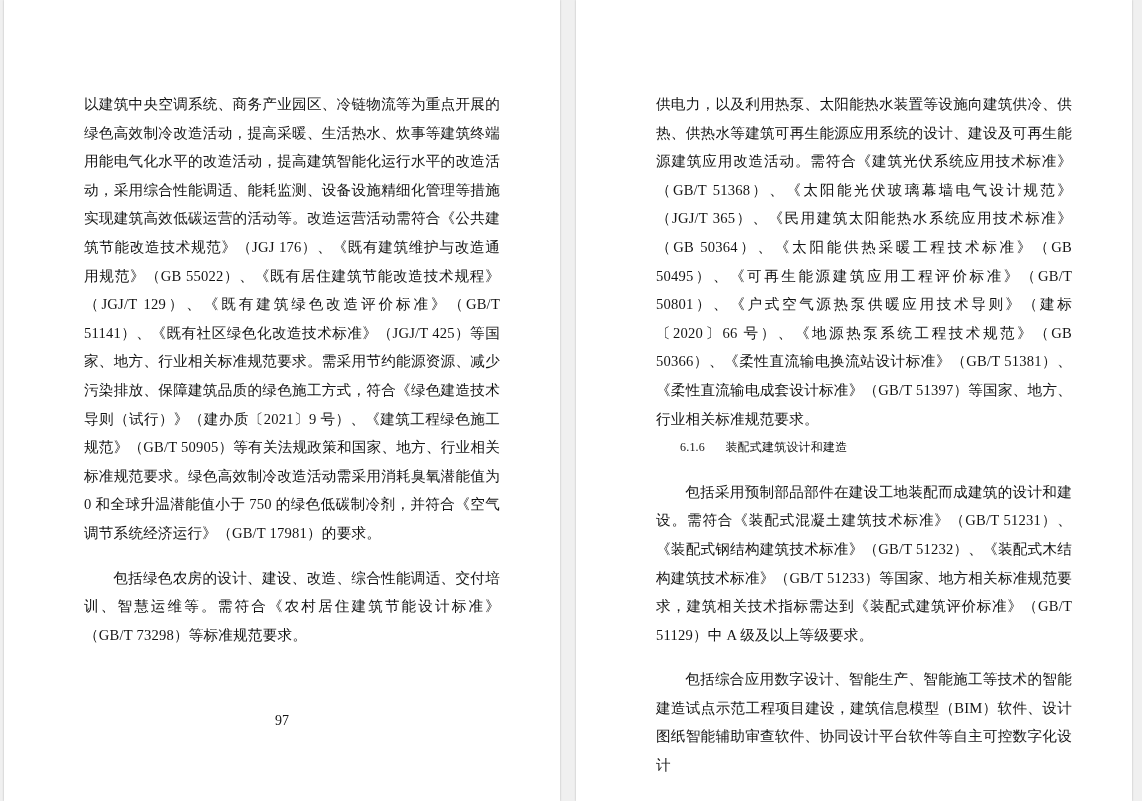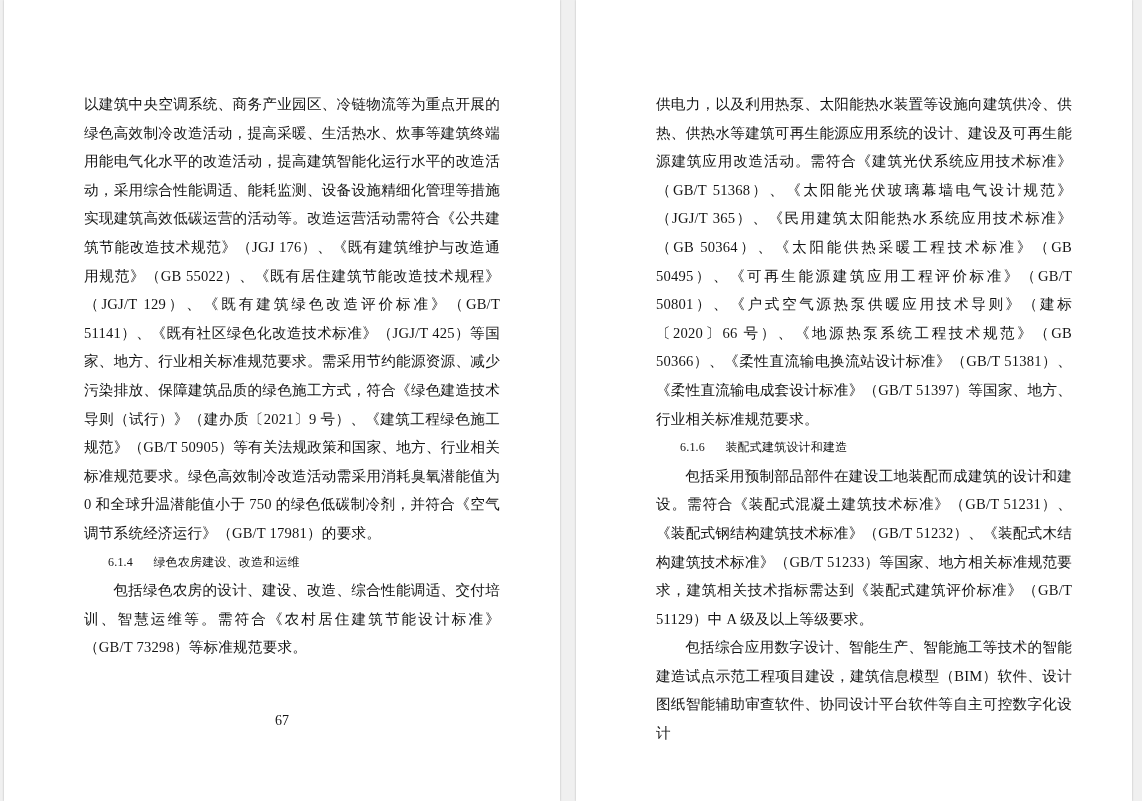--- a/index.html
+++ b/index.html
@@ -46,20 +46,21 @@
     font-size: 14.6px;
     line-height: 28.6px;
     color: #141414;
     text-align: justify;
     text-justify: inter-ideograph;
     margin: 0;
     letter-spacing: 0.2px;
   }
   .para.indent {
     text-indent: 2em;
+    margin-top: 16px;
   }
   .heading {
     font-size: 12px;
     line-height: 28.6px;
     color: #141414;
     margin: 0;
     text-indent: 2em;
     letter-spacing: 0.2px;
   }
   .heading .num {
@@ -77,24 +78,23 @@
   }
 </style>
 </head>
 <body>
 
 <div class="viewer">
 
   <div class="page page-left">
     <div class="page-body">
       <p class="para">以建筑中央空调系统、商务产业园区、冷链物流等为重点开展的绿色高效制冷改造活动，提高采暖、生活热水、炊事等建筑终端用能电气化水平的改造活动，提高建筑智能化运行水平的改造活动，采用综合性能调适、能耗监测、设备设施精细化管理等措施实现建筑高效低碳运营的活动等。改造运营活动需符合《公共建筑节能改造技术规范》（JGJ 176）、《既有建筑维护与改造通用规范》（GB 55022）、《既有居住建筑节能改造技术规程》（JGJ/T 129）、《既有建筑绿色改造评价标准》（GB/T 51141）、《既有社区绿色化改造技术标准》（JGJ/T 425）等国家、地方、行业相关标准规范要求。需采用节约能源资源、减少污染排放、保障建筑品质的绿色施工方式，符合《绿色建造技术导则（试行）》（建办质〔2021〕9 号）、《建筑工程绿色施工规范》（GB/T 50905）等有关法规政策和国家、地方、行业相关标准规范要求。绿色高效制冷改造活动需采用消耗臭氧潜能值为 0 和全球升温潜能值小于 750 的绿色低碳制冷剂，并符合《空气调节系统经济运行》（GB/T 17981）的要求。</p>
-      <p class="heading"><span class="num">6.1.4</span><span>绿色农房建设、改造和运维</span></p>
       <p class="para indent">包括绿色农房的设计、建设、改造、综合性能调适、交付培训、智慧运维等。需符合《农村居住建筑节能设计标准》（GB/T 73298）等标准规范要求。</p>
     </div>
-    <div class="page-number">67</div>
+    <div class="page-number">97</div>
   </div>
 
   <div class="page page-right">
     <div class="page-body">
       <p class="para">供电力，以及利用热泵、太阳能热水装置等设施向建筑供冷、供热、供热水等建筑可再生能源应用系统的设计、建设及可再生能源建筑应用改造活动。需符合《建筑光伏系统应用技术标准》（GB/T 51368）、《太阳能光伏玻璃幕墙电气设计规范》（JGJ/T 365）、《民用建筑太阳能热水系统应用技术标准》（GB 50364）、《太阳能供热采暖工程技术标准》（GB 50495）、《可再生能源建筑应用工程评价标准》（GB/T 50801）、《户式空气源热泵供暖应用技术导则》（建标〔2020〕66 号）、《地源热泵系统工程技术规范》（GB 50366）、《柔性直流输电换流站设计标准》（GB/T 51381）、《柔性直流输电成套设计标准》（GB/T 51397）等国家、地方、行业相关标准规范要求。</p>
       <p class="heading"><span class="num">6.1.6</span><span>装配式建筑设计和建造</span></p>
       <p class="para indent">包括采用预制部品部件在建设工地装配而成建筑的设计和建设。需符合《装配式混凝土建筑技术标准》（GB/T 51231）、《装配式钢结构建筑技术标准》（GB/T 51232）、《装配式木结构建筑技术标准》（GB/T 51233）等国家、地方相关标准规范要求，建筑相关技术指标需达到《装配式建筑评价标准》（GB/T 51129）中 A 级及以上等级要求。</p>
       <p class="para indent">包括综合应用数字设计、智能生产、智能施工等技术的智能建造试点示范工程项目建设，建筑信息模型（BIM）软件、设计图纸智能辅助审查软件、协同设计平台软件等自主可控数字化设计</p>
     </div>
   </div>

